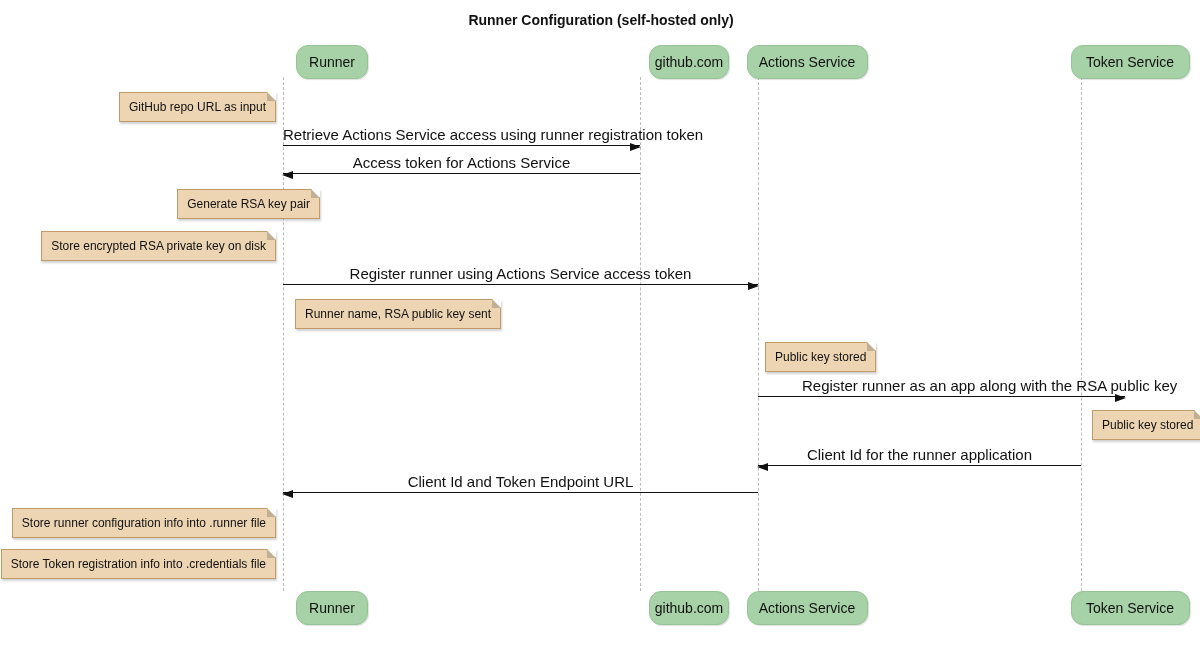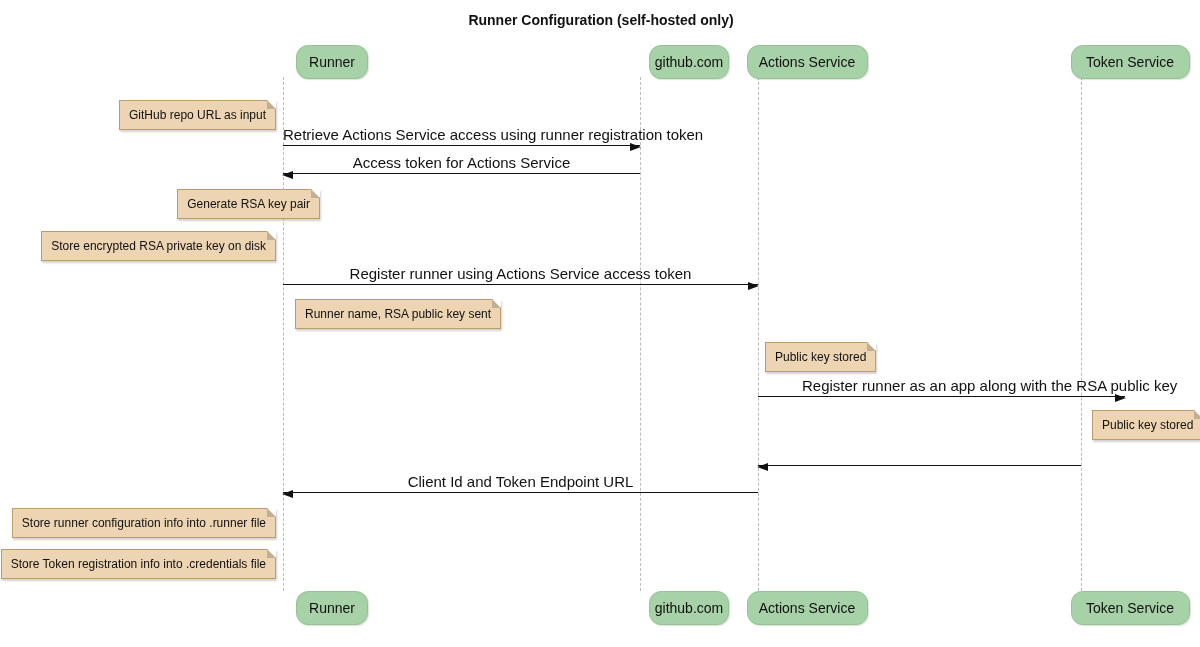--- a/index.html
+++ b/index.html
@@ -143,29 +143,30 @@
         <div class="label">Register runner using Actions Service access token</div>
         <div class="line" style="border-top-color: rgb(17, 17, 17);"></div>
         <div class="arrowhead right"></div>
       </div>
       <div class="message" style="left: 758px; top: 377px; width: 323px; padding-left: 44px;">
         <div class="label">Register runner as an app along with the RSA public key</div>
         <div class="line" style="border-top-color: rgb(17, 17, 17);"></div>
         <div class="arrowhead right"></div>
       </div>
       <div class="message" style="left: 758px; top: 446px; width: 323px;">
+        <div class="label">Client Id for the runner application</div>
         <div class="line" style="border-top-color: rgb(17, 17, 17);"></div>
         <div class="arrowhead left"></div>
       </div>
       <div class="message" style="left: 283px; top: 473px; width: 475px;">
         <div class="label">Client Id and Token Endpoint URL</div>
         <div class="line" style="border-top-color: rgb(17, 17, 17);"></div>
         <div class="arrowhead left"></div>
       </div>
-      <div class="note" style="top: 92px; right: 924px; background: rgb(237, 213, 179); border: 1px solid rgb(190, 155, 105); margin-top: 8px;"><span>GitHub repo URL as input</span><span class="fold"></span></div>
+      <div class="note" style="top: 92px; right: 924px; background: rgb(237, 213, 179); border: 1px solid rgb(190, 155, 105);"><span>GitHub repo URL as input</span><span class="fold"></span></div>
       <div class="note" style="top: 189px; right: 880px; background: rgb(237, 213, 179); border: 1px solid rgb(190, 155, 105);"><span>Generate RSA key pair</span><span class="fold"></span></div>
       <div class="note" style="top: 231px; right: 924px; background: rgb(237, 213, 179); border: 1px solid rgb(190, 155, 105);"><span>Store encrypted RSA private key on disk</span><span class="fold"></span></div>
       <div class="note" style="top: 299px; left: 295px; background: rgb(237, 213, 179); border: 1px solid rgb(190, 155, 105);"><span>Runner name, RSA public key sent</span><span class="fold"></span></div>
       <div class="note" style="top: 342px; left: 765px; background: rgb(237, 213, 179); border: 1px solid rgb(190, 155, 105);"><span>Public key stored</span><span class="fold"></span></div>
       <div class="note" style="top: 410px; left: 1092px; background: rgb(237, 213, 179); border: 1px solid rgb(190, 155, 105);"><span>Public key stored</span><span class="fold"></span></div>
       <div class="note" style="top: 508px; right: 924px; background: rgb(237, 213, 179); border: 1px solid rgb(190, 155, 105);"><span>Store runner configuration info into .runner file</span><span class="fold"></span></div>
       <div class="note" style="top: 549px; right: 924px; background: rgb(237, 213, 179); border: 1px solid rgb(190, 155, 105); text-align: right;"><span>Store Token registration info into .credentials file</span><span class="fold"></span></div>
     </div>
 </div>
 

